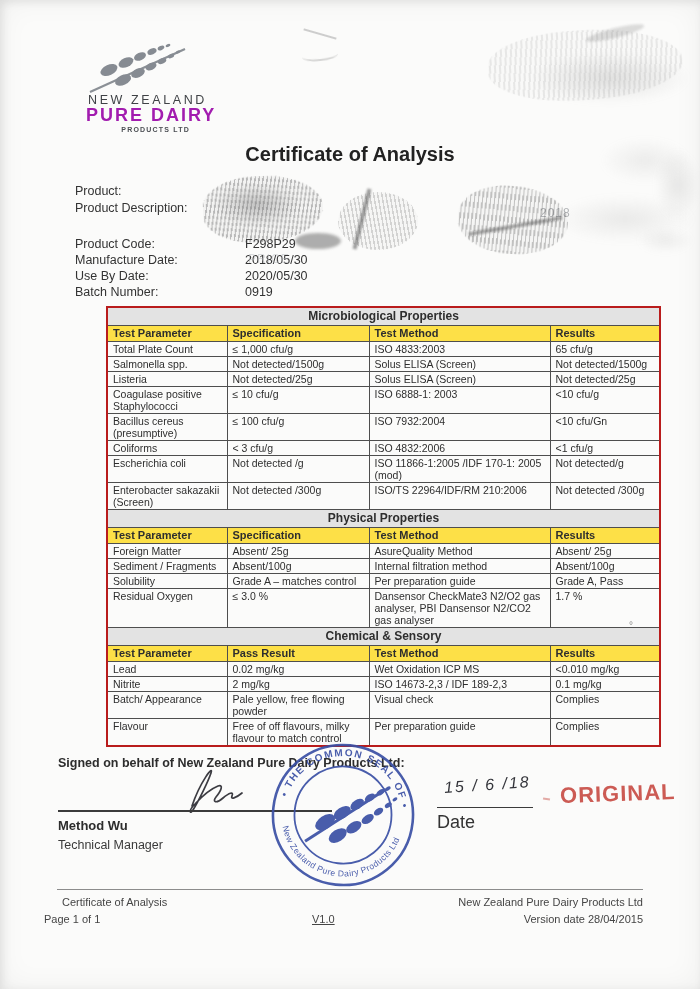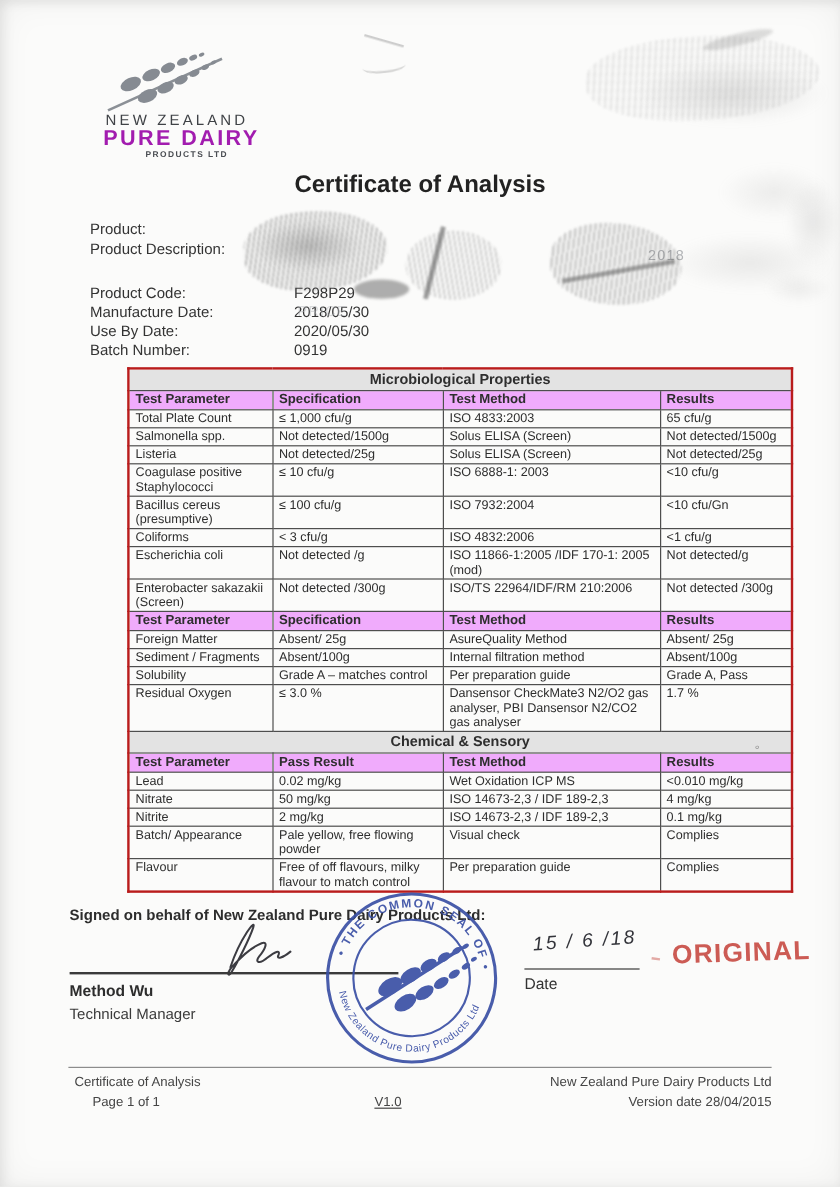--- a/index.html
+++ b/index.html
@@ -20,39 +20,39 @@
   .pfield{position:absolute;left:0;font-size:12.5px;color:#333;}
   .pfield .lab{display:inline-block;width:170px;}
   .ghost{color:#b7babe;font-size:12px;letter-spacing:1px;}
 
   
   .coa-table{position:absolute;left:75px;top:306px;width:553px;border-collapse:collapse;table-layout:fixed;
              font-size:10.5px;line-height:12px;color:#2e2e2e;border:2px solid #b91c1c;margin-left:31px;}
   .coa-table td,.coa-table th{border:1px solid #4e4e4e;padding:1px 5px;vertical-align:top;text-align:left;
              overflow:hidden;}
   .coa-table tr.sec td{background:#e3e3e3;font-weight:bold;text-align:center;font-size:12px;line-height:15px;}
-  .coa-table tr.hdr th{background:#f0abfc;font-weight:bold;font-size:11px;line-height:13px;}
+  .coa-table tr.hdr th{background:#fde047;font-weight:bold;font-size:11px;line-height:13px;}
 
   
   .statement{left:58px;top:756px;font-size:12.5px;font-weight:bold;color:#2d2d2d;}
   .sigline{left:58px;top:810px;width:274px;border-top:2px solid #3b3b3b;height:0;}
   .signame{left:58px;top:818px;font-size:13px;font-weight:bold;color:#2d2d2d;}
   .sigrole{left:58px;top:838px;font-size:12.5px;color:#3a3a3a;}
   .dateval{left:444px;top:776px;font-size:16px;font-style:italic;color:#33343a;transform:rotate(-4deg);letter-spacing:2px;}
   .dateline{left:437px;top:807px;width:96px;border-top:1.5px solid #3b3b3b;height:0;}
-  .datelab{left:437px;top:812px;font-size:13px;color:#333;}
+  .datelab{left:437px;top:812px;font-size:18px;color:#333;}
   .original{left:560px;top:781px;font-size:22px;font-weight:bold;letter-spacing:1px;
             transform:rotate(-2deg);opacity:.88;}
   .seal{left:268px;top:740px;width:150px;height:150px;transform:rotate(6deg);opacity:.92;}
   .sigsvg{left:170px;top:760px;width:115px;height:58px;}
 
   
   .f-line{left:57px;top:889px;width:586px;border-top:1px solid #8c8c8c;height:0;}
   .f-txt{font-size:11px;color:#454545;}
-  .f-l1{left:62px;top:896px;} .f-l2{left:77px;top:913px;}
+  .f-l1{left:62px;top:896px;} .f-l2{left:44px;top:913px;}
   .f-c{left:312px;top:913px;text-decoration:underline;} .f-r1{right:57px;top:896px;} .f-r2{right:57px;top:913px;}
 
   
   .sm{position:absolute;pointer-events:none;}
   .cloud{border-radius:50%;filter:blur(3px);}
   .scrib{filter:blur(.7px);}
   .stroke-d{filter:blur(.8px);background:rgba(75,75,75,.55);}
   .stray{position:absolute;color:#8d8d8d;font-size:10px;}
 </style>
 </head>
@@ -160,20 +160,23 @@
         <td>Not detected/g</td>
       </tr>
       <tr>
         <td>Enterobacter sakazakii (Screen)</td>
         <td>Not detected /300g</td>
         <td>ISO/TS 22964/IDF/RM 210:2006</td>
         <td>Not detected /300g</td>
       </tr>
     </tbody>
     <tbody>
+      <tr class="sec">
+          <td colspan="4">Physical Properties</td>
+        </tr>
       <tr class="hdr">
         <th>Test Parameter</th>
         <th>Specification</th>
         <th>Test Method</th>
         <th>Results</th>
       </tr>
       <tr>
         <td>Foreign Matter</td>
         <td>Absent/ 25g</td>
         <td>AsureQuality Method</td>
@@ -206,26 +209,20 @@
         <th>Test Parameter</th>
         <th>Pass Result</th>
         <th>Test Method</th>
         <th>Results</th>
       </tr>
       <tr>
         <td>Lead</td>
         <td>0.02 mg/kg</td>
         <td>Wet Oxidation ICP MS</td>
         <td>&lt;0.010 mg/kg</td>
-      </tr>
-      <tr>
-        <td>Nitrate</td>
-        <td>50 mg/kg</td>
-        <td>ISO 14673-2,3 / IDF 189-2,3</td>
-        <td>4 mg/kg</td>
       </tr>
       <tr>
         <td>Nitrite</td>
         <td>2 mg/kg</td>
         <td>ISO 14673-2,3 / IDF 189-2,3</td>
         <td>0.1 mg/kg</td>
       </tr>
       <tr>
         <td>Batch/ Appearance</td>
         <td>Pale yellow, free flowing powder</td>

